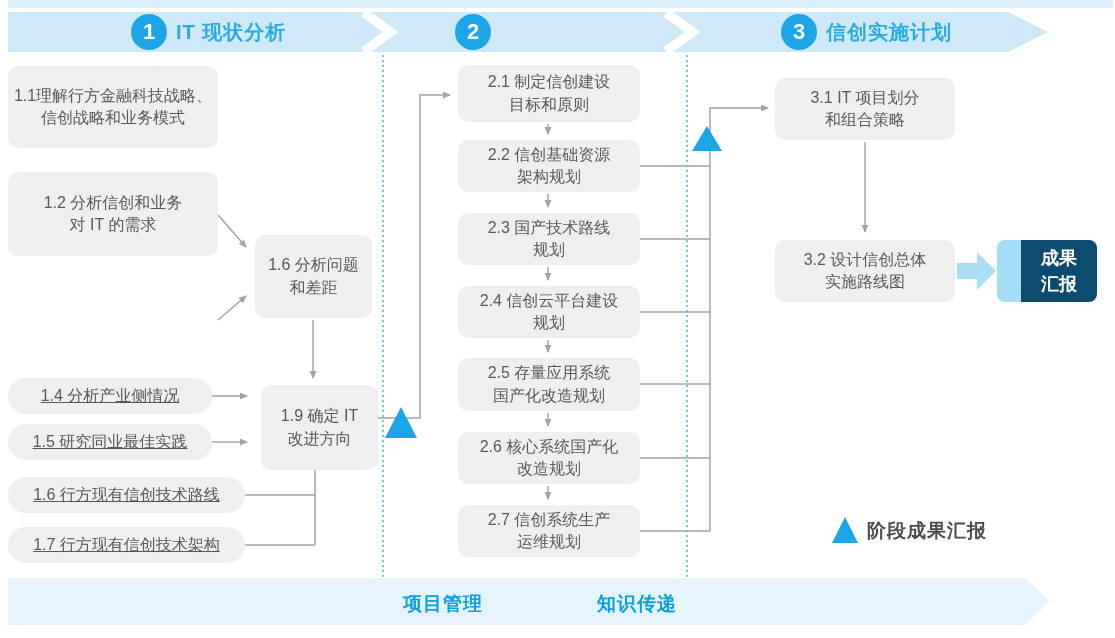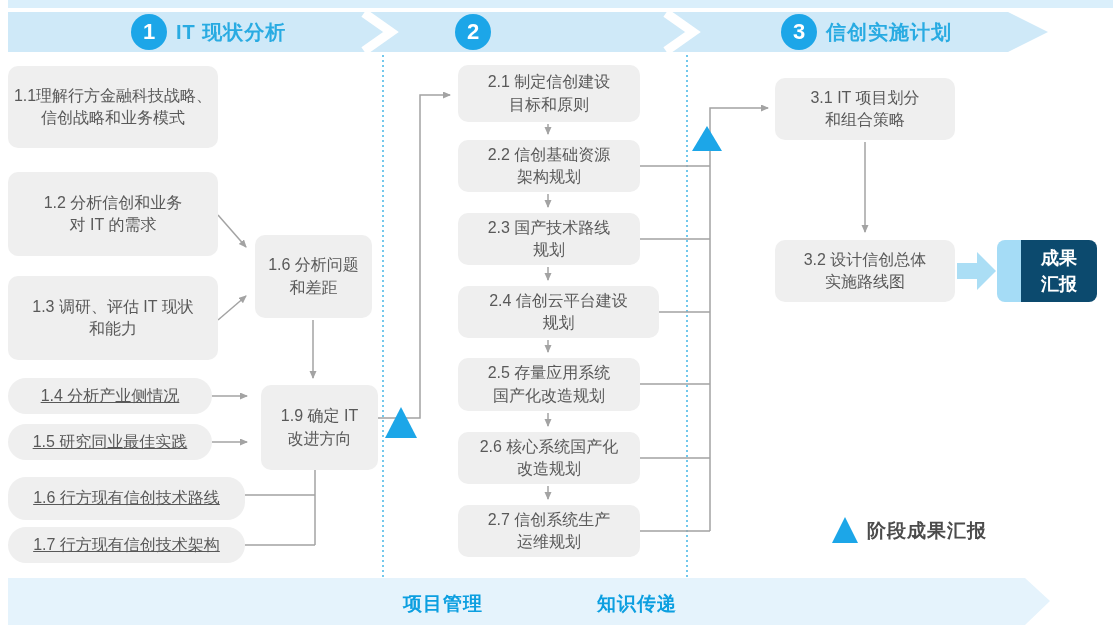--- a/index.html
+++ b/index.html
@@ -80,38 +80,36 @@
   </div>
   <div class="phase" style="left:781px;">
     <span class="num">3</span>
     <span class="t">信创实施计划</span>
   </div>
 
   <div class="box" style="left:8px;top:66px;width:210px;height:82px;">1.1理解行方金融科技战略、
 信创战略和业务模式</div>
   <div class="box" style="left:8px;top:172px;width:210px;height:84px;">1.2 分析信创和业务
 对 IT 的需求</div>
-  <div class="box" style="left:8px;top:276px;width:210px;height:84px;">1.3 调研、评估 IT 现状
-和能力</div>
   <div class="box pill" style="left:8px;top:378px;width:204px;height:36px;">1.4 分析产业侧情况</div>
   <div class="box pill" style="left:8px;top:424px;width:204px;height:36px;">1.5 研究同业最佳实践</div>
-  <div class="box pill" style="left:8px;top:477px;width:237px;height:43px;">1.6 行方现有信创技术路线</div>
+  <div class="box pill" style="left:8px;top:477px;width:237px;height:36px;">1.6 行方现有信创技术路线</div>
   <div class="box pill" style="left:8px;top:527px;width:237px;height:36px;">1.7 行方现有信创技术架构</div>
   <div class="box" style="left:255px;top:235px;width:117px;height:83px;">1.6 分析问题
 和差距</div>
   <div class="box" style="left:261px;top:385px;width:117px;height:85px;">1.9 确定 IT
 改进方向</div>
 
   <div class="box" style="left:458px;top:65px;width:182px;height:57px;">2.1 制定信创建设
 目标和原则</div>
   <div class="box" style="left:458px;top:140px;width:182px;height:52px;">2.2 信创基础资源
 架构规划</div>
   <div class="box" style="left:458px;top:213px;width:182px;height:52px;">2.3 国产技术路线
 规划</div>
-  <div class="box" style="left:458px;top:286px;width:201px;height:52px;">2.4 信创云平台建设
+  <div class="box" style="left:458px;top:286px;width:182px;height:52px;">2.4 信创云平台建设
 规划</div>
   <div class="box" style="left:458px;top:358px;width:182px;height:53px;">2.5 存量应用系统
 国产化改造规划</div>
   <div class="box" style="left:458px;top:432px;width:182px;height:52px;">2.6 核心系统国产化
 改造规划</div>
   <div class="box" style="left:458px;top:505px;width:182px;height:52px;">2.7 信创系统生产
 运维规划</div>
 
   <div class="box" style="left:775px;top:78px;width:180px;height:62px;">3.1 IT 项目划分
 和组合策略</div>

